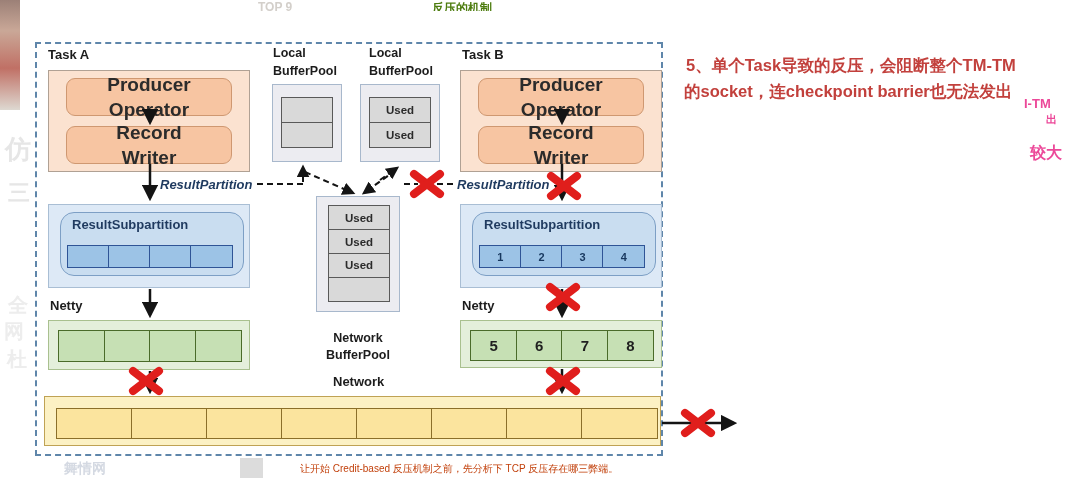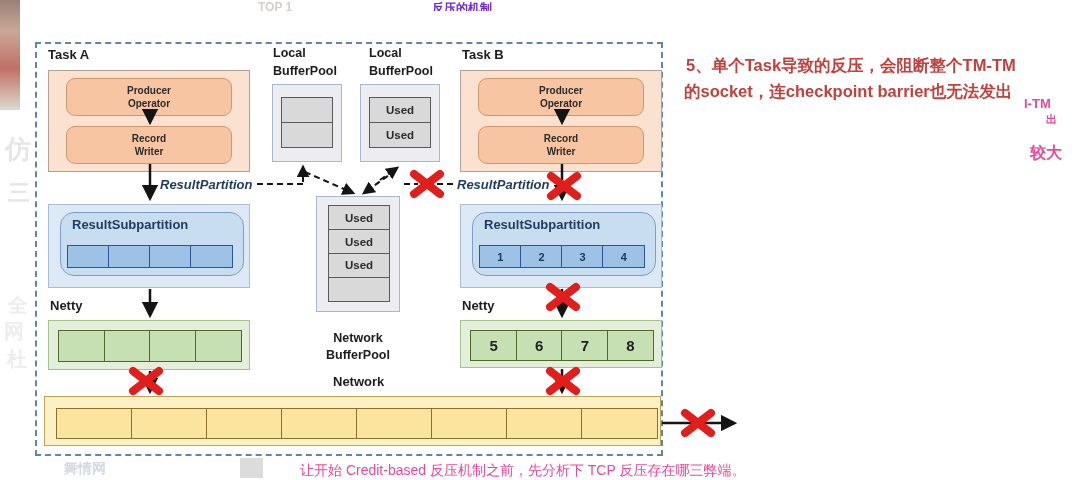--- a/index.html
+++ b/index.html
@@ -8,21 +8,21 @@
   .lbl{position:absolute;font-weight:bold;font-size:13px;color:#1c1c1c;white-space:nowrap;}
   .navy{color:#1f3a5f;font-style:italic;}
   .pre{white-space:pre-line;}
   .cbox{position:absolute;display:flex;align-items:center;justify-content:center;
         text-align:center;font-weight:bold;color:#2b2b2b;box-sizing:border-box;}
   
   .tm-border{position:absolute;left:35px;top:42px;width:628px;height:414px;
              border:2px dashed #5f86aa;box-sizing:border-box;}
   .peach-outer{background:#fbe2d0;border:1.5px solid #b0a194;}
   .peach-inner{background:#f7c5a2;border:1.5px solid #cf9871;border-radius:9px;
-               font-size:10px;line-height:1.32;}
+               font-size:19px;line-height:1.32;}
   .blue-outer{background:#dde9f6;border:1.5px solid #a9bed4;}
   .blue-round{background:#c9ddf0;border:1.5px solid #7d9fc5;border-radius:14px;}
   .green-outer{background:#e4efdb;border:1.5px solid #a9c08f;}
   .gray-outer{background:#ececf1;border:1.5px solid #a8b8cc;}
   .yellow-outer{background:#fcf1c4;border:1.5px solid #bfa254;}
   
   .cellrow{position:absolute;display:flex;box-sizing:border-box;}
   .cellrow > div{flex:1;box-sizing:border-box;margin-left:-1.5px;
                  display:flex;align-items:center;justify-content:center;font-weight:bold;}
   .cellrow > div:first-child{margin-left:0;}
@@ -49,22 +49,22 @@
 <body>
 
 <div class="stage">
 
   <div class="photo-strip"></div>
   <div class="leftchar" style="left:5px;top:132px;font-size:26px;">仿</div>
   <div class="leftchar" style="left:8px;top:178px;font-size:22px;">三</div>
   <div class="leftchar" style="left:8px;top:292px;font-size:20px;color:#ededed;">全</div>
   <div class="leftchar" style="left:4px;top:318px;font-size:20px;color:#ededed;">网</div>
   <div class="leftchar" style="left:7px;top:346px;font-size:20px;color:#ededed;">杜</div>
-  <div class="ghost" style="left:258px;top:0px;font-size:12px;color:#d3cfca;">TOP 1</div>
-  <div class="ghost" style="left:432px;top:0px;font-size:12px;color:#6d28d9;height:11px;overflow:hidden;">反压的机制</div>
+  <div class="ghost" style="left:258px;top:0px;font-size:12px;color:#d3cfca;">TOP 9</div>
+  <div class="ghost" style="left:432px;top:0px;font-size:12px;color:#4d7c0f;height:11px;overflow:hidden;">反压的机制</div>
 
   <div class="tm-border"></div>
 
   <div class="lbl" style="left:48px;top:47px;">Task A</div>
   <div class="cbox peach-outer" style="left:48px;top:70px;width:202px;height:102px;"></div>
   <div class="cbox peach-inner pre" style="left:66px;top:78px;width:166px;height:38px;">Producer
 Operator</div>
   <div class="cbox peach-inner pre" style="left:66px;top:126px;width:166px;height:38px;">Record
 Writer</div>
 
@@ -159,21 +159,21 @@
   </div>
 
   <div class="note" style="left:686px;top:55px;">5、单个Task导致的反压，会阻断整个TM-TM</div>
   <div class="note" style="left:684px;top:81px;">的socket，连checkpoint barrier也无法发出</div>
   <div class="ghost" style="left:1024px;top:96px;font-size:13px;">I-TM</div>
   <div class="ghost" style="left:1046px;top:112px;font-size:11px;">出</div>
   <div class="ghost" style="left:1030px;top:143px;font-size:16px;">较大</div>
 
   <div class="graypatch"></div>
   <div class="wm" style="left:64px;top:460px;font-size:14px;font-weight:bold;color:#d4d9e2;">舞情网</div>
-  <div class="wm" style="left:300px;top:462px;font-size:14px;color:#ec4899;">让开始 Credit-based 反压机制之前，先分析下 TCP 反压存在哪三弊端。</div>
+  <div class="wm" style="left:300px;top:462px;font-size:10px;color:#c2410c;">让开始 Credit-based 反压机制之前，先分析下 TCP 反压存在哪三弊端。</div>
 
   <svg class="overlay" width="1080" height="480" viewBox="0 0 1080 480">
     <defs>
       <marker id="ah" viewBox="0 0 10 10" refX="8" refY="5" markerWidth="6.5" markerHeight="6.5" orient="auto">
         <path d="M0,0 L10,5 L0,10 z" fill="#141414"></path>
       </marker>
     </defs>
 
     <g stroke="#141414" stroke-width="2.5" fill="none">
       <line x1="150" y1="117" x2="150" y2="122" marker-end="url(#ah)"></line>

